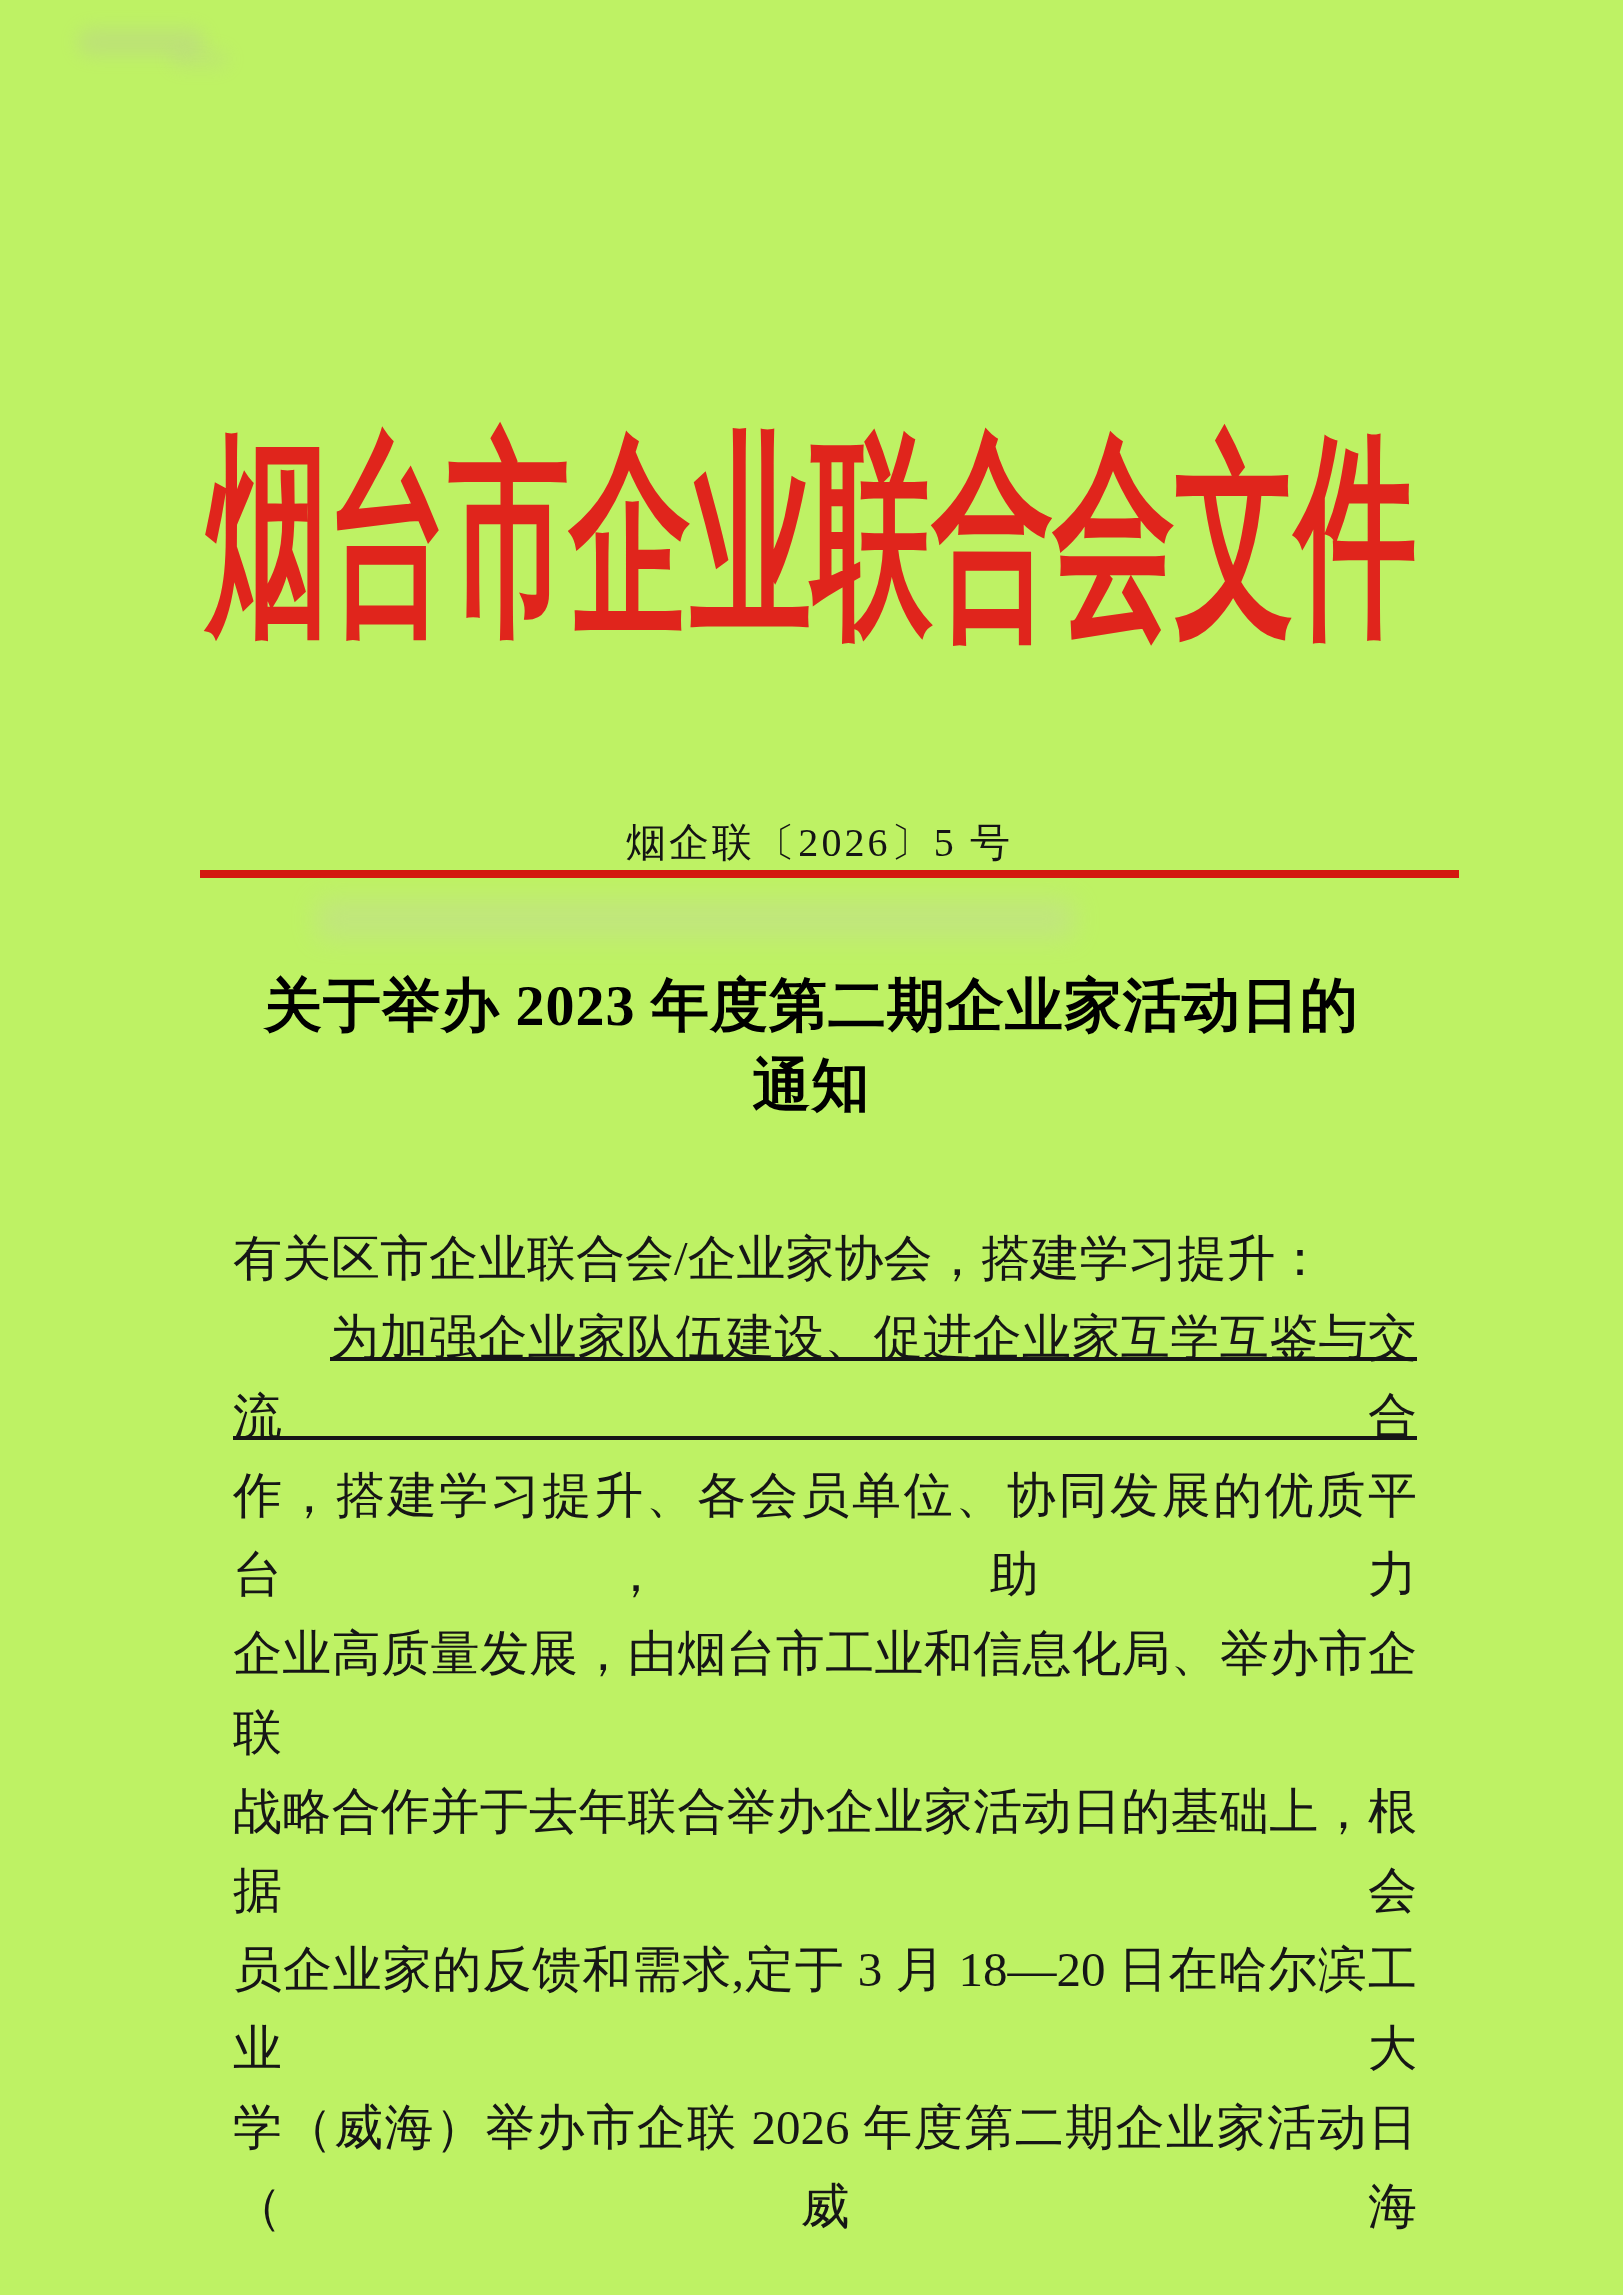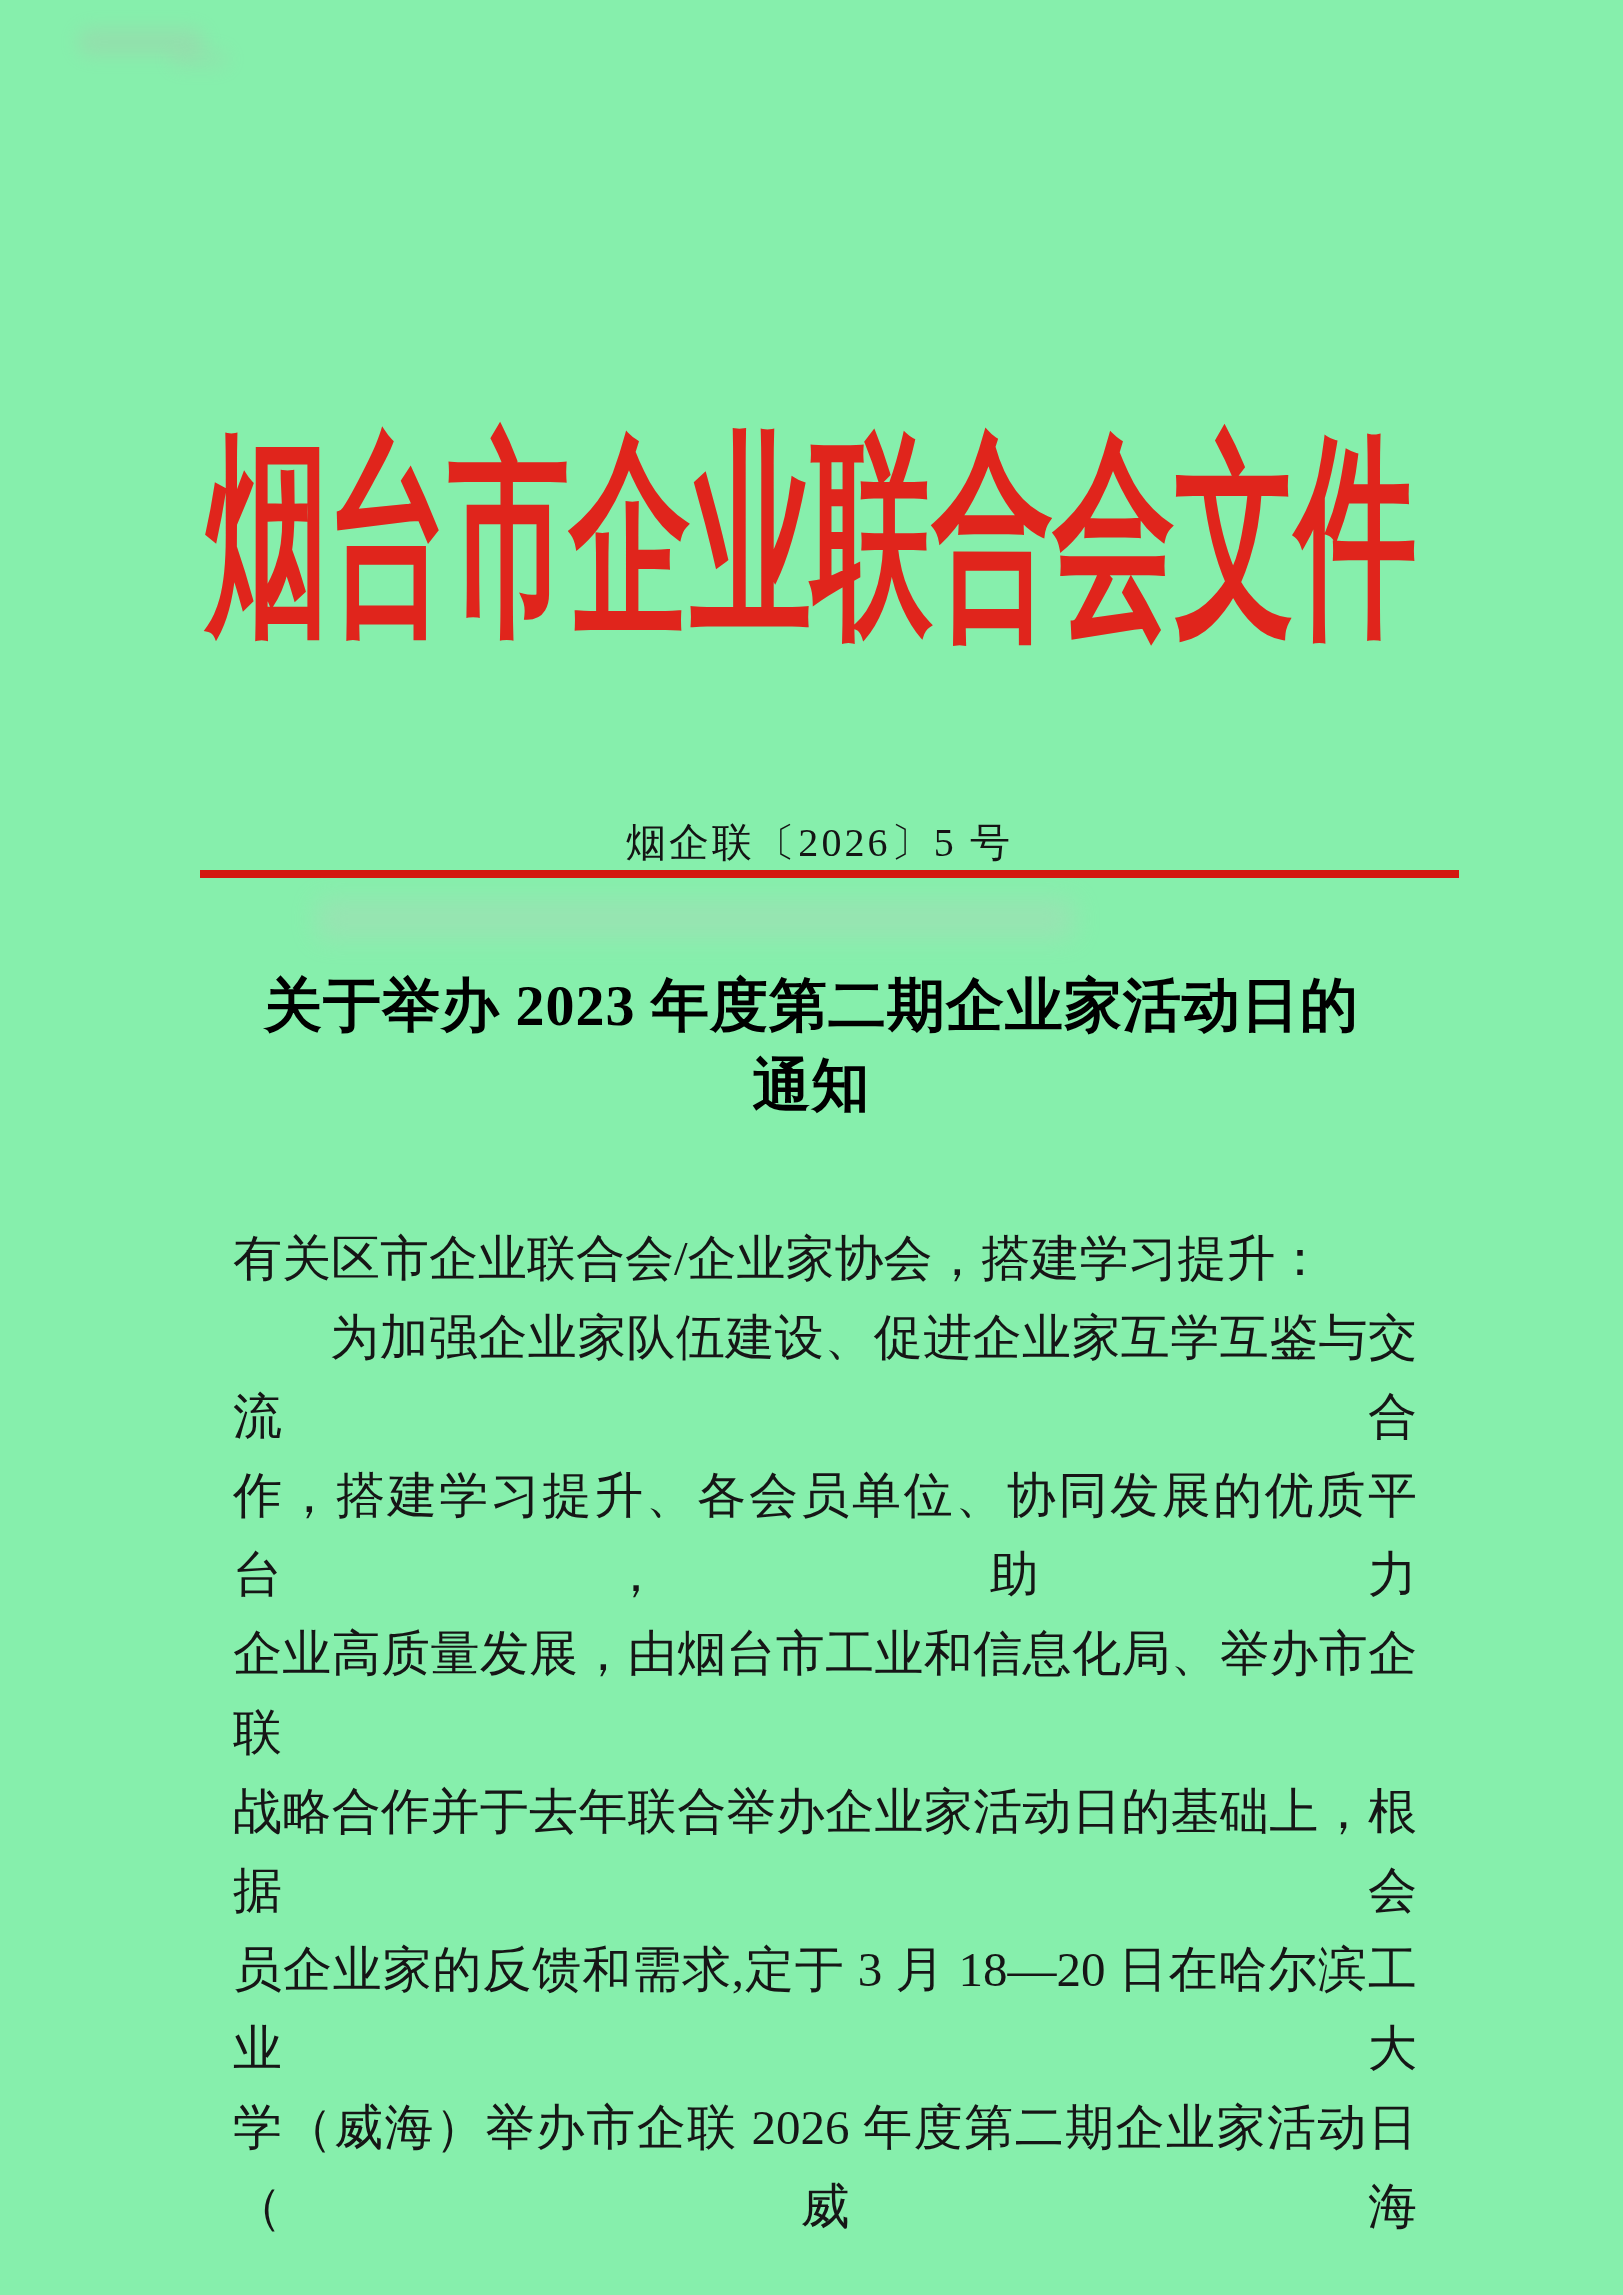--- a/index.html
+++ b/index.html
@@ -4,21 +4,21 @@
 <style>
   html, body {
     margin: 0;
     padding: 0;
     background: #ffffff;
   }
   .page {
     position: relative;
     width: 1623px;
     height: 2295px;
-    background: #86efac;
+    background: #bef264;
     overflow: hidden;
     font-family: "Liberation Serif", "DejaVu Serif", serif;
   }
   
   .smudge {
     position: absolute;
     background: #b9b4ae;
     opacity: 0.25;
     filter: blur(9.2px);
     border-radius: 20.4px;
@@ -91,20 +91,21 @@
     width: 100%;
     white-space: nowrap;
   }
   .body-line.justify {
     white-space: normal;
     text-align: justify;
     text-align-last: justify;
   }
   .body-line.indent {
     text-indent: 97px;
+    text-decoration: underline;
   }
 </style>
 </head>
 <body>
 
 <div class="page">
 
   <div class="smudge s1"></div>
   <div class="smudge s2"></div>
 

